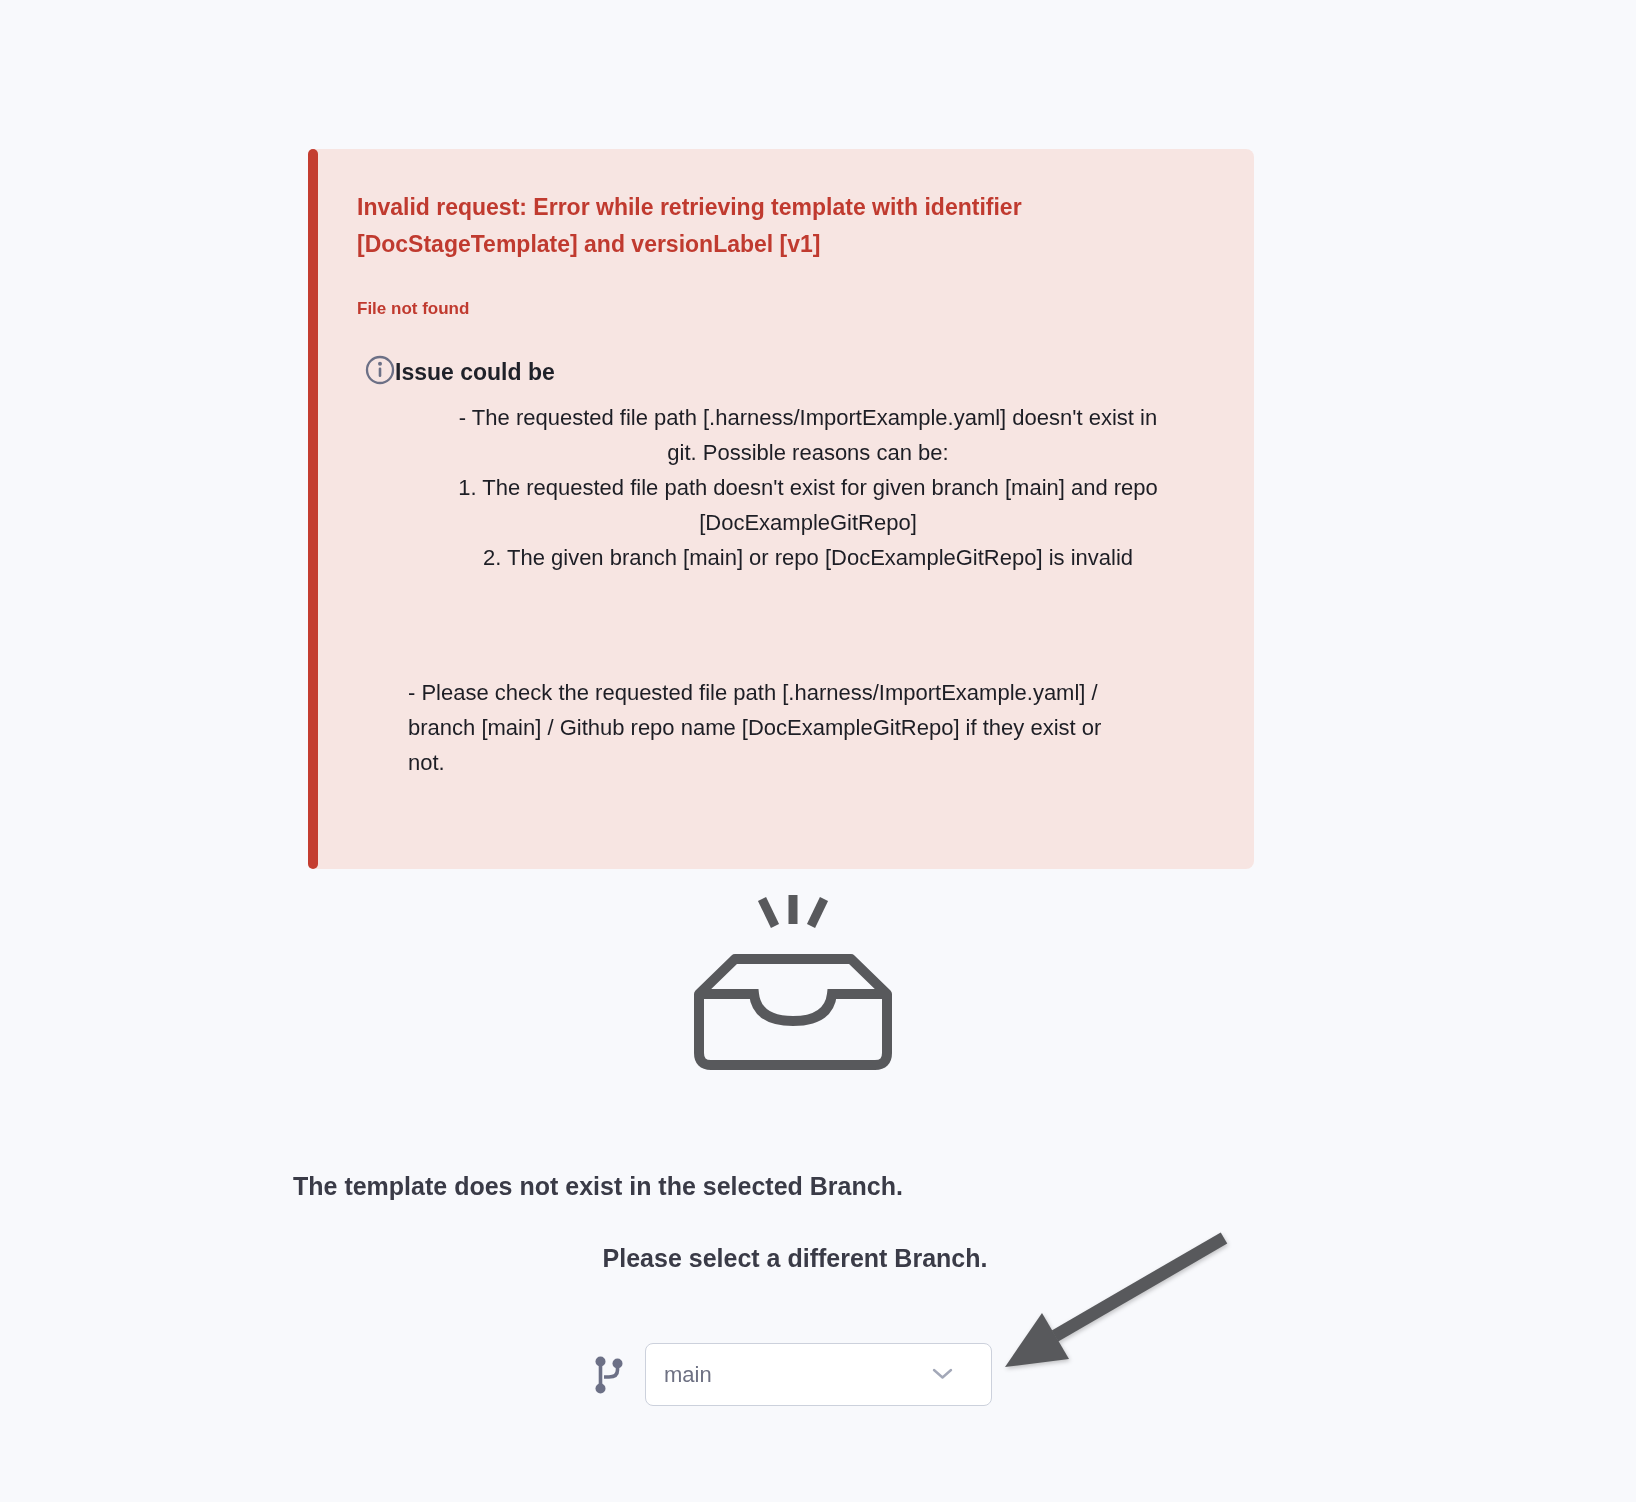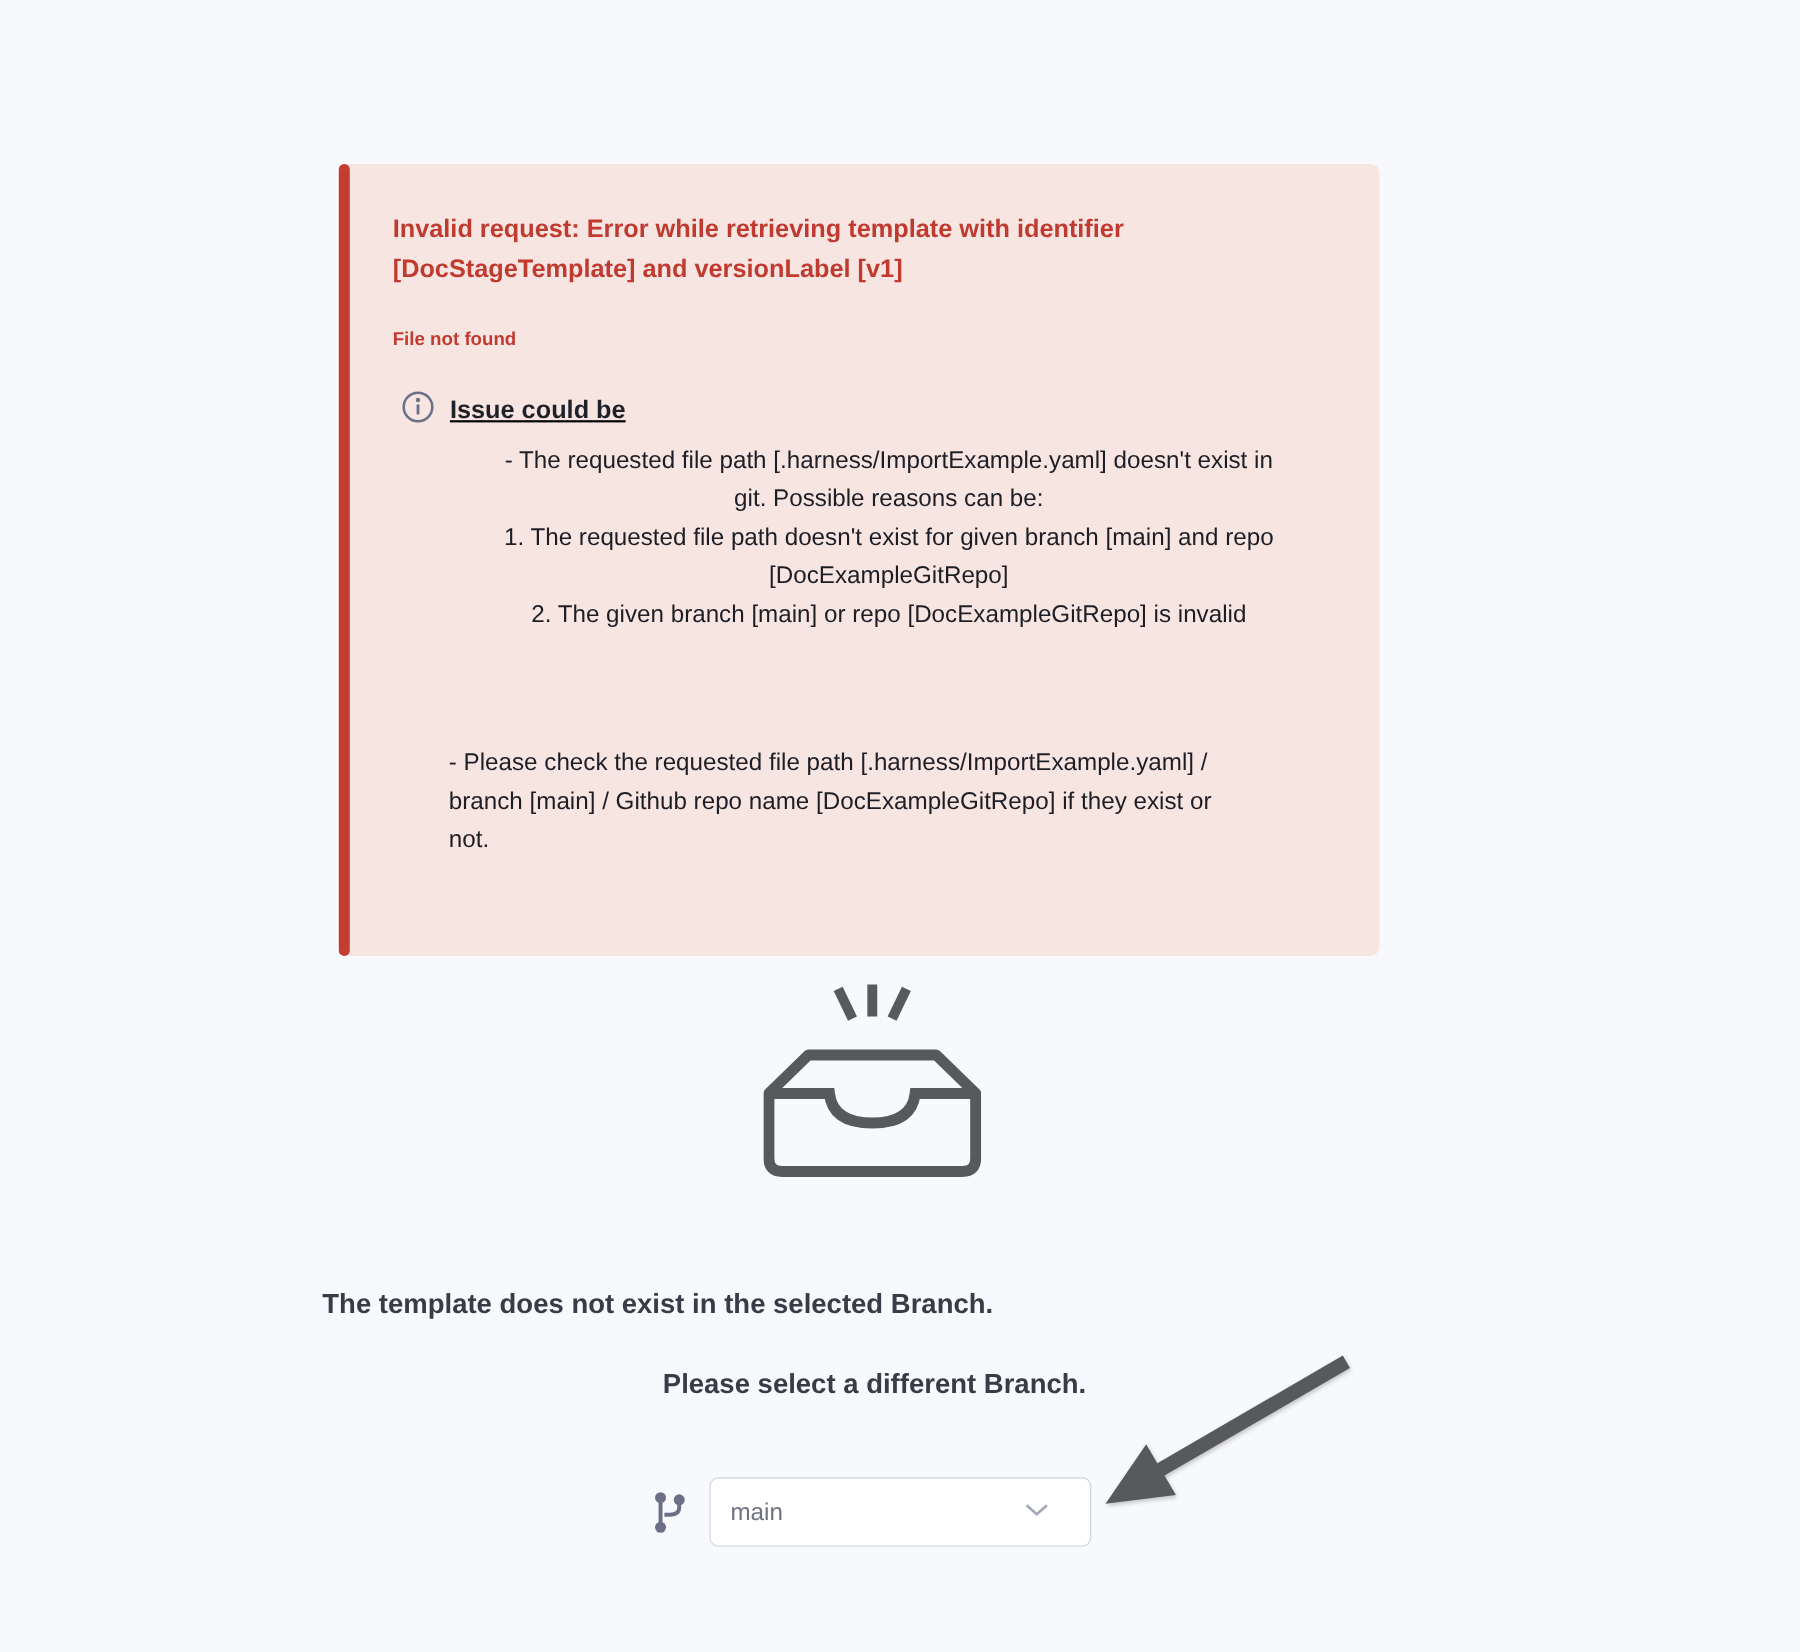--- a/index.html
+++ b/index.html
@@ -43,21 +43,21 @@
     white-space:pre-line;
   }
   .err-subtitle{
     position:absolute;left:49px;top:145px;
     color:var(--err-text);
     font-size:17px;line-height:30px;font-weight:700;
   }
   .section-row{
     position:absolute;display:flex;align-items:center;
   }
-  .issue-row{left:57px;top:206px;gap:14px;text-decoration:underline;}
+  .issue-row{left:57px;top:206px;}
   .sugg-row{left:55px;top:482px;gap:20px;}
   .section-heading{
     color:var(--heading-text);
     font-size:23px;font-weight:700;
   }
   .section-body{
     position:absolute;left:100px;width:800px;
     color:var(--body-text);
     font-size:22px;line-height:35px;font-weight:400;
     white-space:pre-line;

